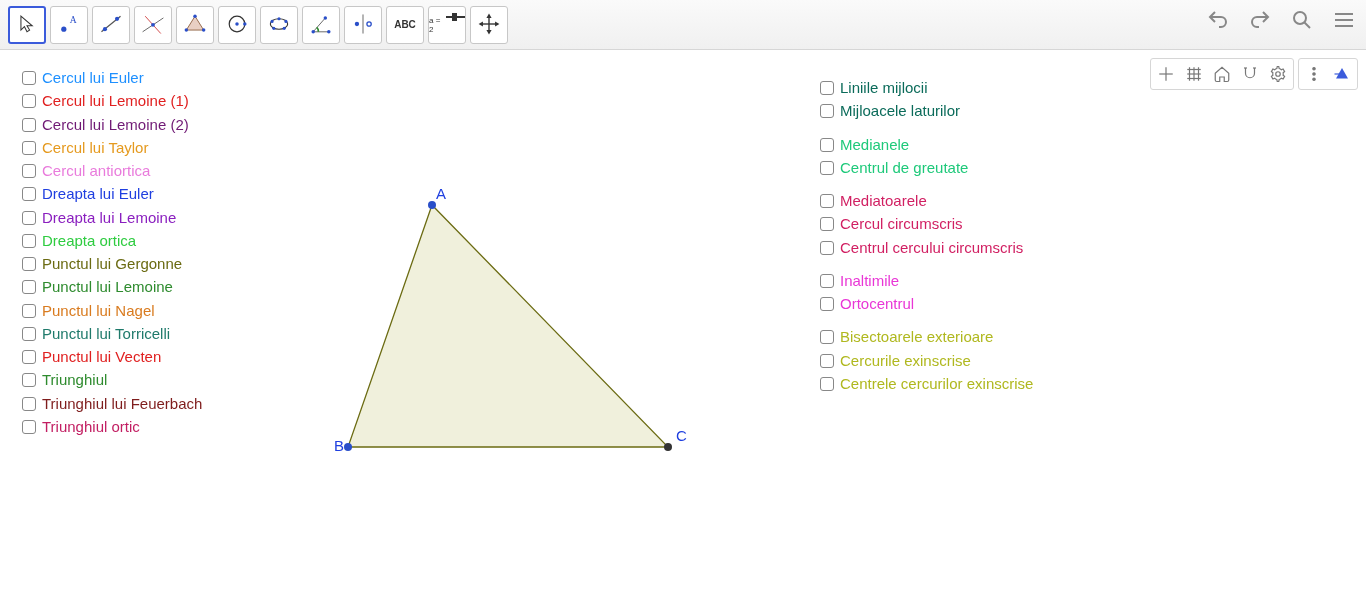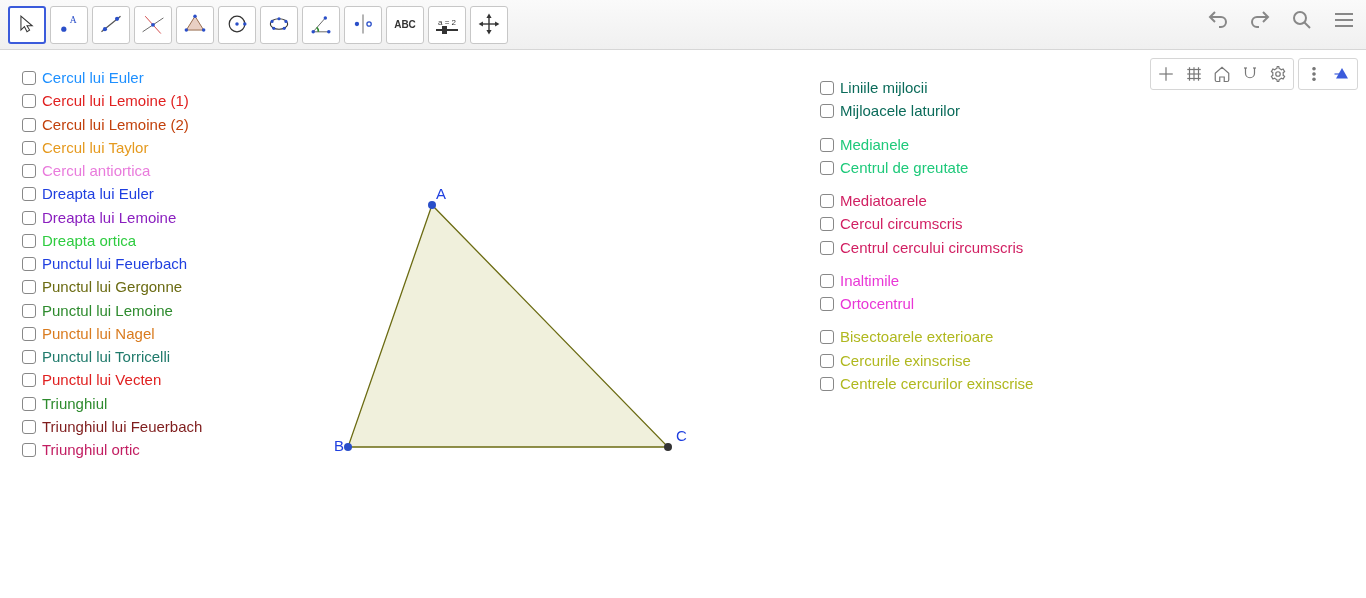--- a/index.html
+++ b/index.html
@@ -102,21 +102,21 @@
         <span><svg viewBox="0 0 30 30">
             <line x1="15" y1="4" x2="15" y2="26" stroke="#555"></line>
             <circle cx="8" cy="15" r="2.5" fill="#2a4fc9"></circle>
             <circle cx="22" cy="15" r="2.5" fill="none" stroke="#2a4fc9" stroke-width="1.5"></circle>
           </svg></span>
       </div>
       <div class="tool-btn">
         <span style="font-size:10px;font-weight:bold;color:#333">ABC</span>
       </div>
       <div class="tool-btn">
-        <div style="display:flex;flex-direction:column;align-items:center;gap:2px">
+        <div style="display:flex;flex-direction:row;gap:2px">
           <span style="font-size:8px;color:#333">a = 2</span>
           <div style="width:22px;height:2px;background:#333;position:relative">
             <div style="position:absolute;left:6px;top:-3px;width:5px;height:8px;background:#333"></div>
           </div>
         </div>
       </div>
       <div class="tool-btn">
         <span><svg viewBox="0 0 30 30">
             <line x1="15" y1="5" x2="15" y2="25" stroke="#333" stroke-width="1.6"></line>
             <line x1="5" y1="15" x2="25" y2="15" stroke="#333" stroke-width="1.6"></line>
@@ -226,45 +226,41 @@
       <div class="check-item">
         <span class="checkbox"></span>
         <span class="check-label" style="color:#1E90FF">Cercul lui Euler</span>
       </div>
       <div class="check-item">
         <span class="checkbox"></span>
         <span class="check-label" style="color:#E02020">Cercul lui Lemoine (1)</span>
       </div>
       <div class="check-item">
         <span class="checkbox"></span>
-        <span class="check-label" style="color:#c2410c">Cercul lui Lemoine (2)</span>
+        <span class="check-label" style="color:#701a75">Cercul lui Lemoine (2)</span>
       </div>
       <div class="check-item">
         <span class="checkbox"></span>
         <span class="check-label" style="color:#E59A1F">Cercul lui Taylor</span>
       </div>
       <div class="check-item">
         <span class="checkbox"></span>
         <span class="check-label" style="color:#E97BDC">Cercul antiortica</span>
       </div>
       <div class="check-item">
         <span class="checkbox"></span>
         <span class="check-label" style="color:#1F3FE0">Dreapta lui Euler</span>
       </div>
       <div class="check-item">
         <span class="checkbox"></span>
         <span class="check-label" style="color:#8A1FBF">Dreapta lui Lemoine</span>
       </div>
       <div class="check-item">
         <span class="checkbox"></span>
         <span class="check-label" style="color:#2ECC40">Dreapta ortica</span>
-      </div>
-      <div class="check-item">
-        <span class="checkbox"></span>
-        <span class="check-label" style="color:#1F3FE0">Punctul lui Feuerbach</span>
       </div>
       <div class="check-item">
         <span class="checkbox"></span>
         <span class="check-label" style="color:#6B6B12">Punctul lui Gergonne</span>
       </div>
       <div class="check-item">
         <span class="checkbox"></span>
         <span class="check-label" style="color:#2E8B2E">Punctul lui Lemoine</span>
       </div>
       <div class="check-item">

